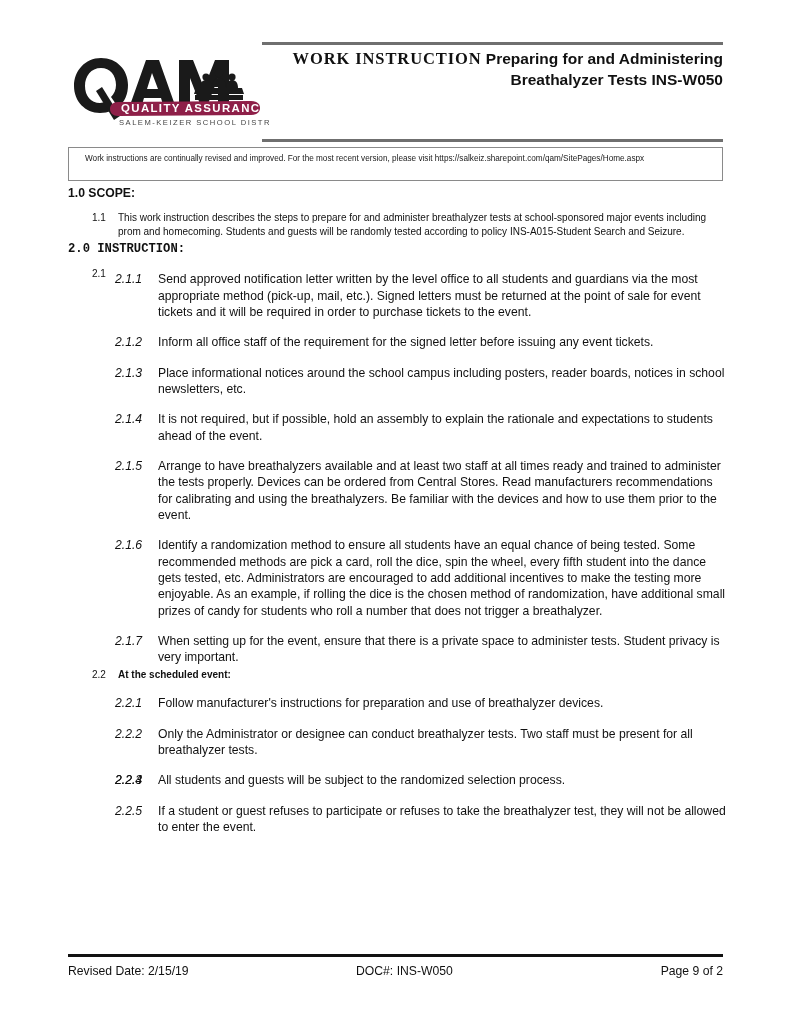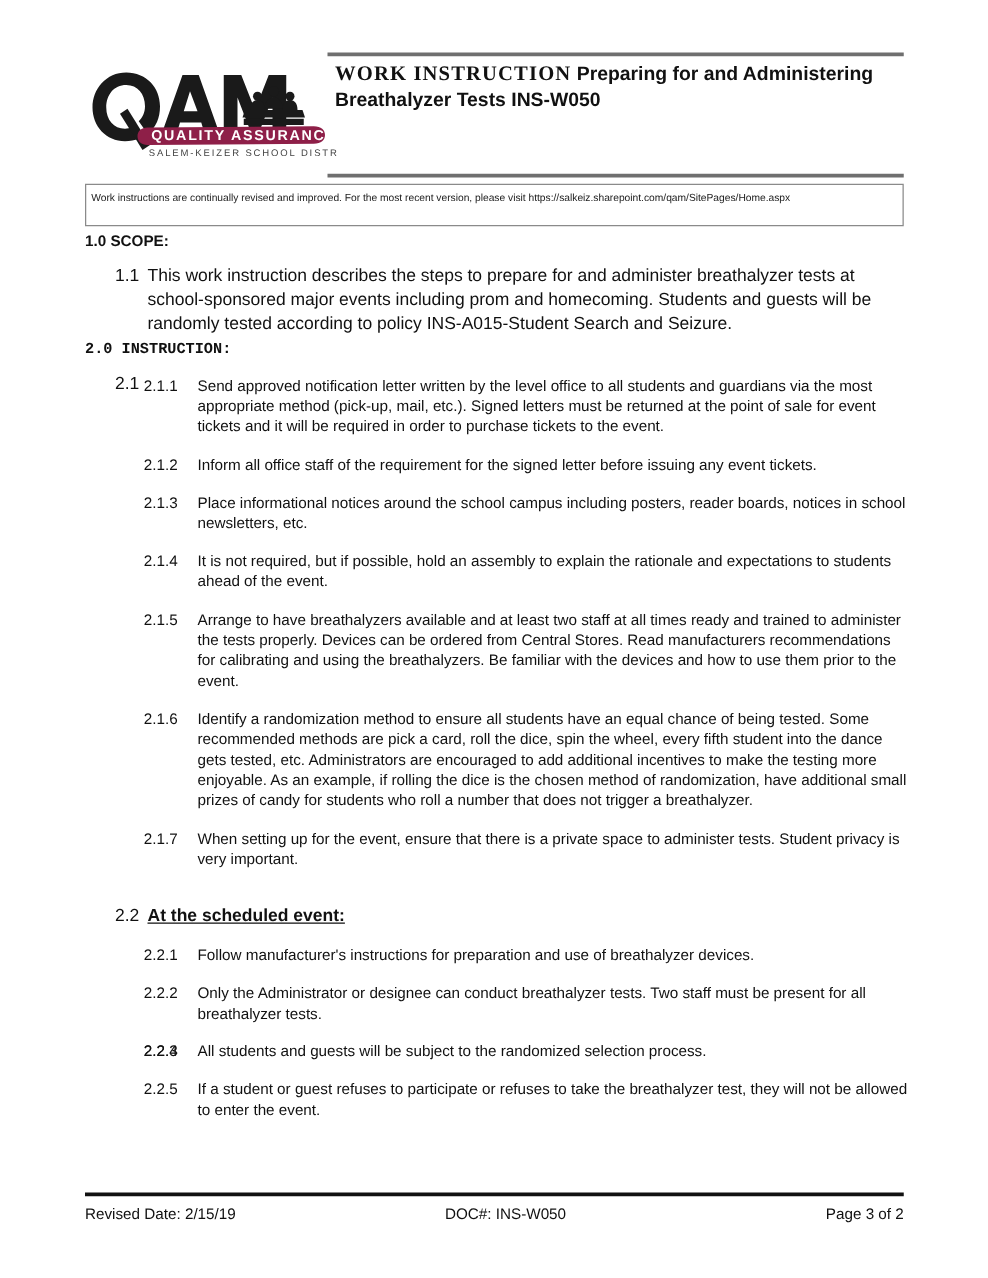--- a/index.html
+++ b/index.html
@@ -51,21 +51,21 @@
     width: 200px;
     height: 80px;
   }
   .logo svg { display: block; }
 
   .header-title {
     position: absolute;
     left: 200px;
     top: 6px;
     width: 455px;
-    text-align: left;
+    text-align: right;
     line-height: 1.30;
   }
   .ht-serif {
     font-family: "Liberation Serif", serif;
     font-weight: bold;
     font-size: 16.5px;
     letter-spacing: 0.9px;
   }
   .ht-sans {
     font-family: "Liberation Sans", sans-serif;
@@ -78,21 +78,21 @@
     position: absolute;
     left: 68px;
     top: 147px;
     width: 655px;
     height: 34px;
     border: 1px solid #8a8a8a;
     box-sizing: border-box;
   }
   .notice-text {
     position: absolute;
-    left: 4px;
+    left: 16px;
     top: 6px;
     right: 8px;
     font-size: 8.2px;
     line-height: 1.2;
     color: #1a1a1a;
     white-space: nowrap;
   }
 
   
   .content {
@@ -108,21 +108,21 @@
     margin: 0 0 0 68px;
     padding: 0;
     line-height: 1.25;
   }
   .sec-heading.gap-before { margin-top: 4px; font-family: Liberation Mono, monospace; }
 
   .lvl1 {
     position: relative;
     margin: 10px 0 0 0;
     padding: 0 62px 0 92px;
-    font-size: 14px;
+    font-size: 10px;
     line-height: 1.34;
   }
   .lvl1 .num {
     position: absolute;
     left: 92px;
     top: 0;
     width: 24px;
   }
   .lvl1 .txt {
     display: block;
@@ -135,20 +135,21 @@
     margin: 14px 0 0 0;
     padding: 0 62px 0 115px;
     font-size: 12.2px;
     line-height: 1.34;
   }
   .lvl2 .num {
     position: absolute;
     left: 115px;
     top: 0;
     width: 40px;
+    font-style: italic;
   }
   .lvl2 .txt {
     display: block;
     margin-left: 43px;
   }
 
   
   .footer {
     position: absolute;
     left: 68px;
@@ -253,21 +254,21 @@
     </div>
     <div class="lvl2">
       <span class="num">2.1.6</span>
       <span class="txt">Identify a randomization method to ensure all students have an equal chance of being tested. Some recommended methods are pick a card, roll the dice, spin the wheel, every fifth student into the dance gets tested, etc. Administrators are encouraged to add additional incentives to make the testing more enjoyable. As an example, if rolling the dice is the chosen method of randomization, have additional small prizes of candy for students who roll a number that does not trigger a breathalyzer.</span>
     </div>
     <div class="lvl2">
       <span class="num">2.1.7</span>
       <span class="txt">When setting up for the event, ensure that there is a private space to administer tests. Student privacy is very important.</span>
     </div>
 
-    <div class="lvl1 bold" style="margin-top:28px;text-decoration:underline;">
+    <div class="lvl1 bold" style="margin-top:2px;">
       <span class="num">2.2</span>
       <span class="txt">At the scheduled event:</span>
     </div>
 
     <div class="lvl2">
       <span class="num">2.2.1</span>
       <span class="txt">Follow manufacturer's instructions for preparation and use of breathalyzer devices.</span>
     </div>
     <div class="lvl2">
       <span class="num">2.2.2</span>
@@ -285,17 +286,17 @@
       <span class="txt">If a student or guest refuses to participate or refuses to take the breathalyzer test, they will not be allowed to enter the event.</span>
     </div>
 
   </div>
 
   <div class="footer">
     <div class="footer-rule"></div>
     <div class="footer-row">
       <span class="footer-left">Revised Date:  2/15/19</span>
       <span class="footer-mid">DOC#: INS-W050</span>
-      <span class="footer-right">Page 3 of 2</span>
+      <span class="footer-right">Page 9 of 2</span>
     </div>
   </div>
 
 </div>
 
 </body></html>

